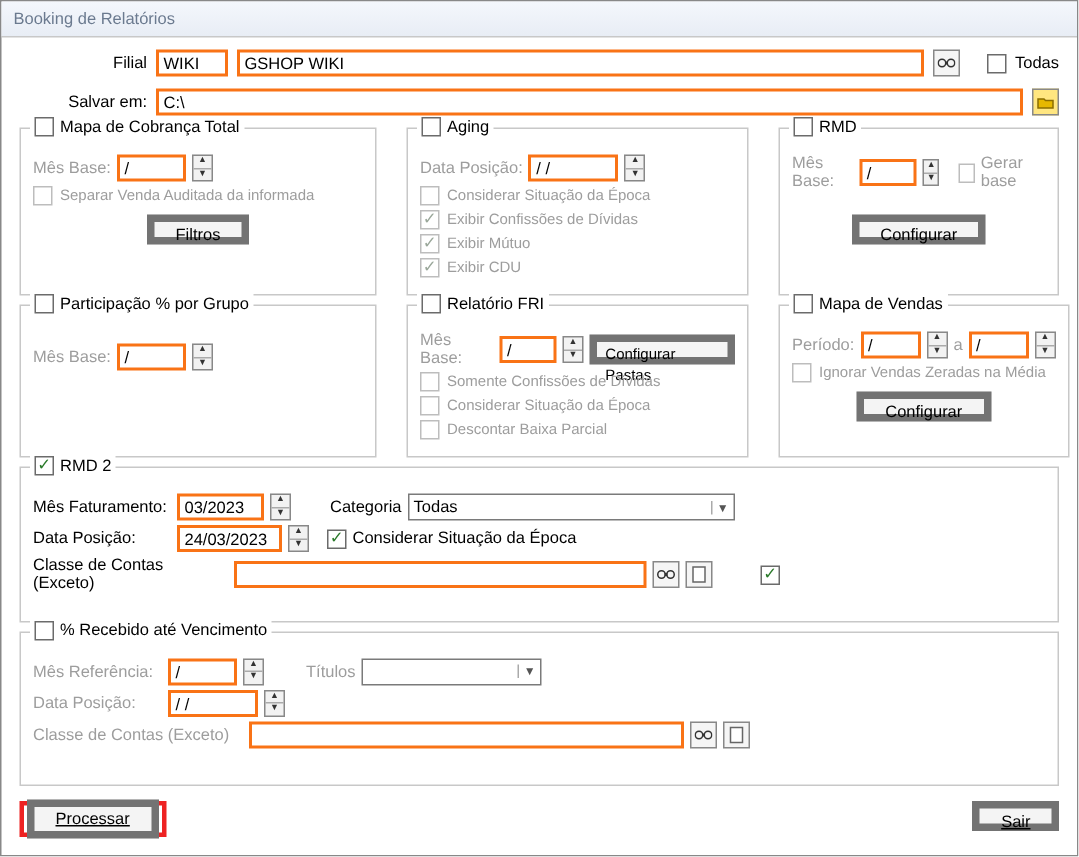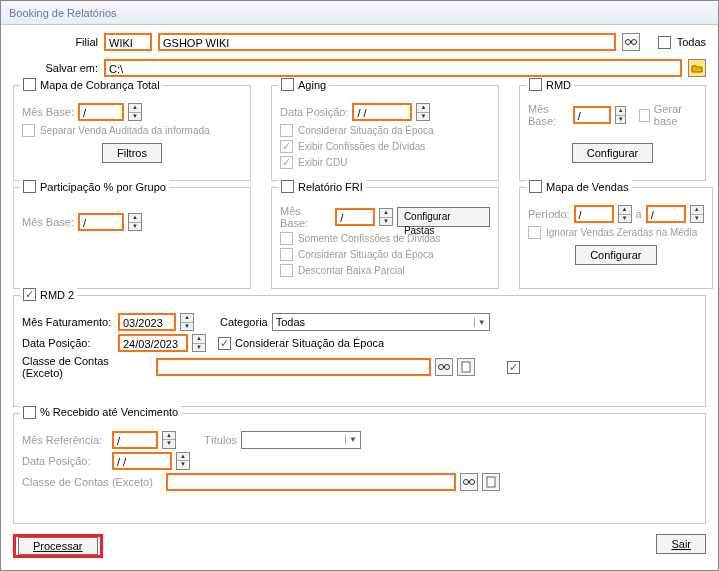--- a/index.html
+++ b/index.html
@@ -13,21 +13,21 @@
   .iconbtn { width:18px; height:18px; border:1px solid #888; background:#f5f5f5; display:inline-flex; align-items:center; justify-content:center; cursor:pointer; }
   .chk { width:13px; height:13px; border:1px solid #6b6b6b; background:#fff; display:inline-block; vertical-align:middle; line-height:11px; text-align:center; font-size:10px; }
   .chk.checked::after { content:"✓"; color:#2a7a2a; font-size:11px; }
   .chk.muted { border-color:#bdbdbd; }
   .chk.muted.checked::after { color:#9aa79a; }
   .lblmut { color:#9d9d9d; }
   .panelrow { display:flex; gap:20px; }
   .panel { border:1px solid #c8c8c8; padding:6px 8px 8px 8px; position:relative; flex:1; }
   .panel legend { position:absolute; top:-8px; left:6px; background:#fff; padding:0 3px; display:flex; align-items:center; gap:4px; }
   .row { display:flex; align-items:center; gap:4px; margin:3px 0; }
-  .btn { border:1px solid #737373; background:#f4f4f4; padding:2px 14px; height:20px; line-height:14px; cursor:pointer; }
+  .btn { border:5px solid #737373; background:#f4f4f4; padding:2px 14px; height:20px; line-height:14px; cursor:pointer; }
   .spin { width:14px; height:18px; border:1px solid #888; background:#f2f2f2; display:inline-flex; flex-direction:column; }
   .spin div { flex:1; display:flex; align-items:center; justify-content:center; font-size:6px; line-height:5px; color:#333; }
   .spin div:first-child { border-bottom:1px solid #aaa; }
   .select { border:1px solid #7a7a7a; background:#fff; height:18px; display:flex; align-items:center; padding:0 3px; justify-content:space-between; }
   .select .dd { border-left:1px solid #aaa; padding-left:3px; font-size:8px; color:#555; }
   .footer { display:flex; justify-content:space-between; padding:4px 0; }
   .highlight { border:3px solid #e22; padding:2px; display:inline-block; }
   .sep { height:1px; }
   .cbline { display:flex; align-items:center; gap:5px; }
   .wide { flex:1; }
@@ -107,20 +107,24 @@
         <div class="row cbline">
             <span class="chk muted"></span>
             <span class="lblmut small">Considerar Situação da Época</span>
           </div>
         <div class="row cbline">
             <span class="chk muted checked"></span>
             <span class="lblmut small">Exibir Confissões de Dívidas</span>
           </div>
         <div class="row cbline">
             <span class="chk muted checked"></span>
+            <span class="lblmut small">Exibir Mútuo</span>
+          </div>
+        <div class="row cbline">
+            <span class="chk muted checked"></span>
             <span class="lblmut small">Exibir CDU</span>
           </div>
       </div>
 
       <div class="panel" style="flex:1">
         <legend>
             <span class="chk"></span>
             <span>RMD</span>
           </legend>
         <div class="sep" style="height:8px"></div>

